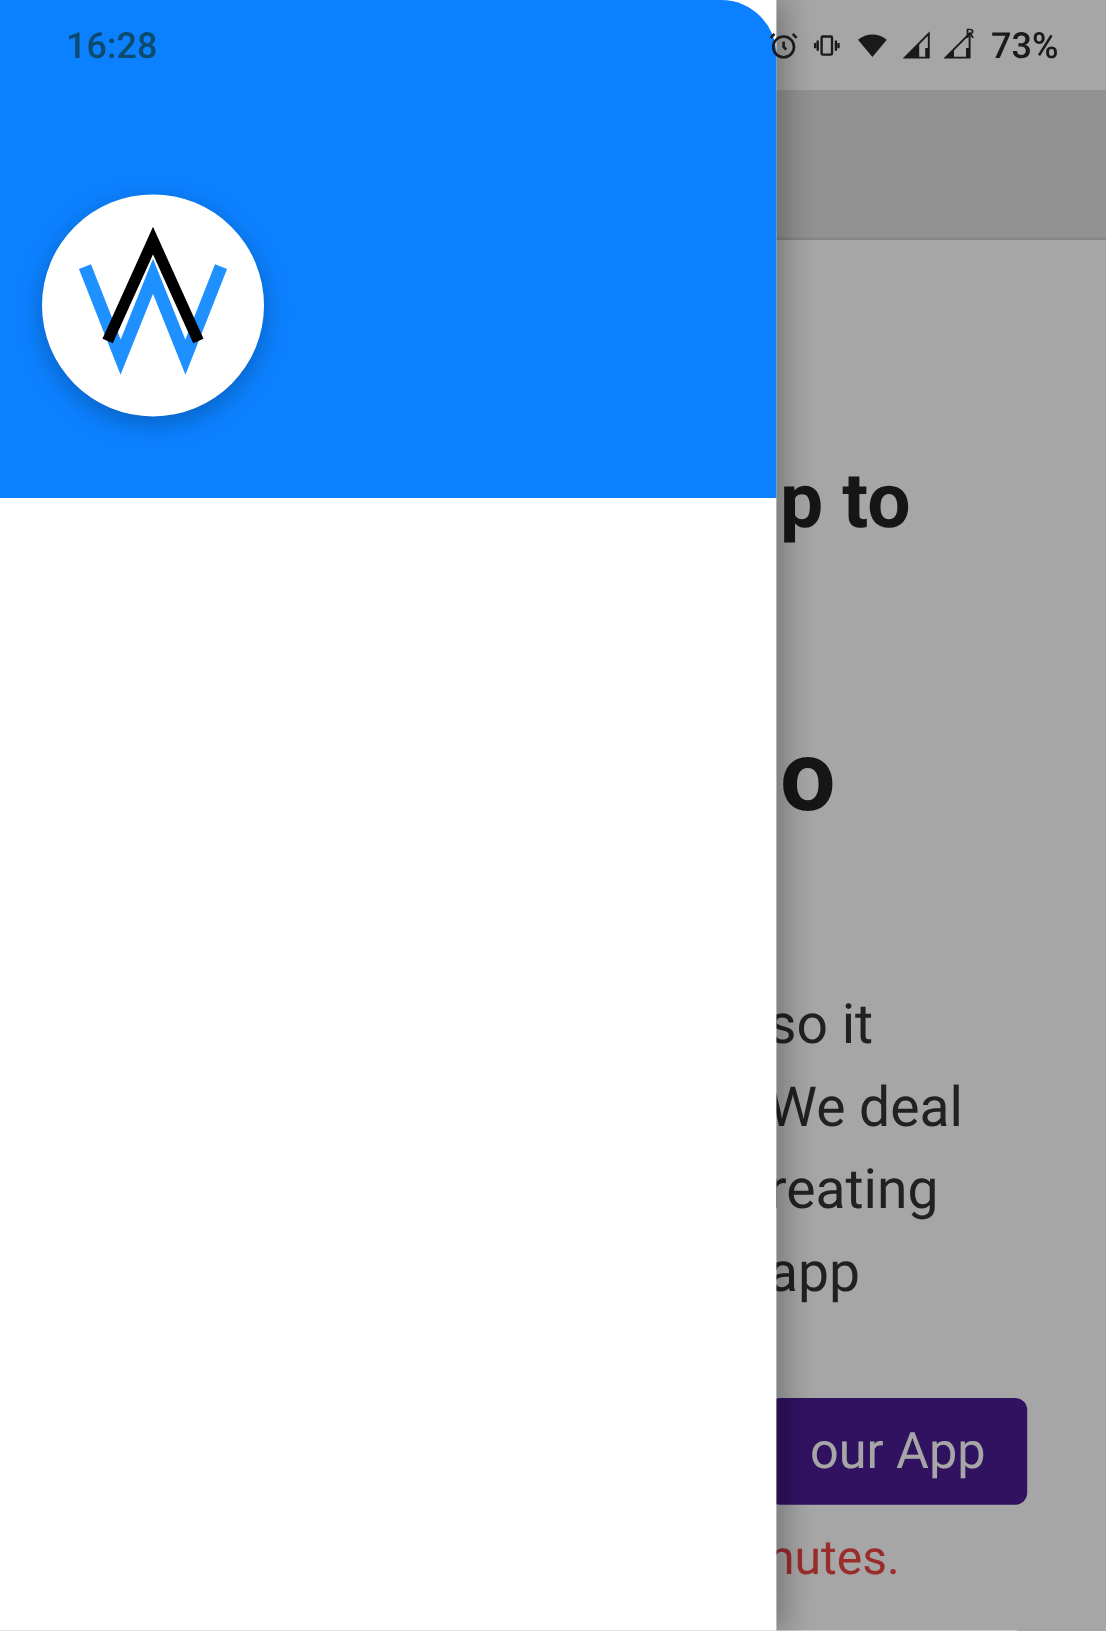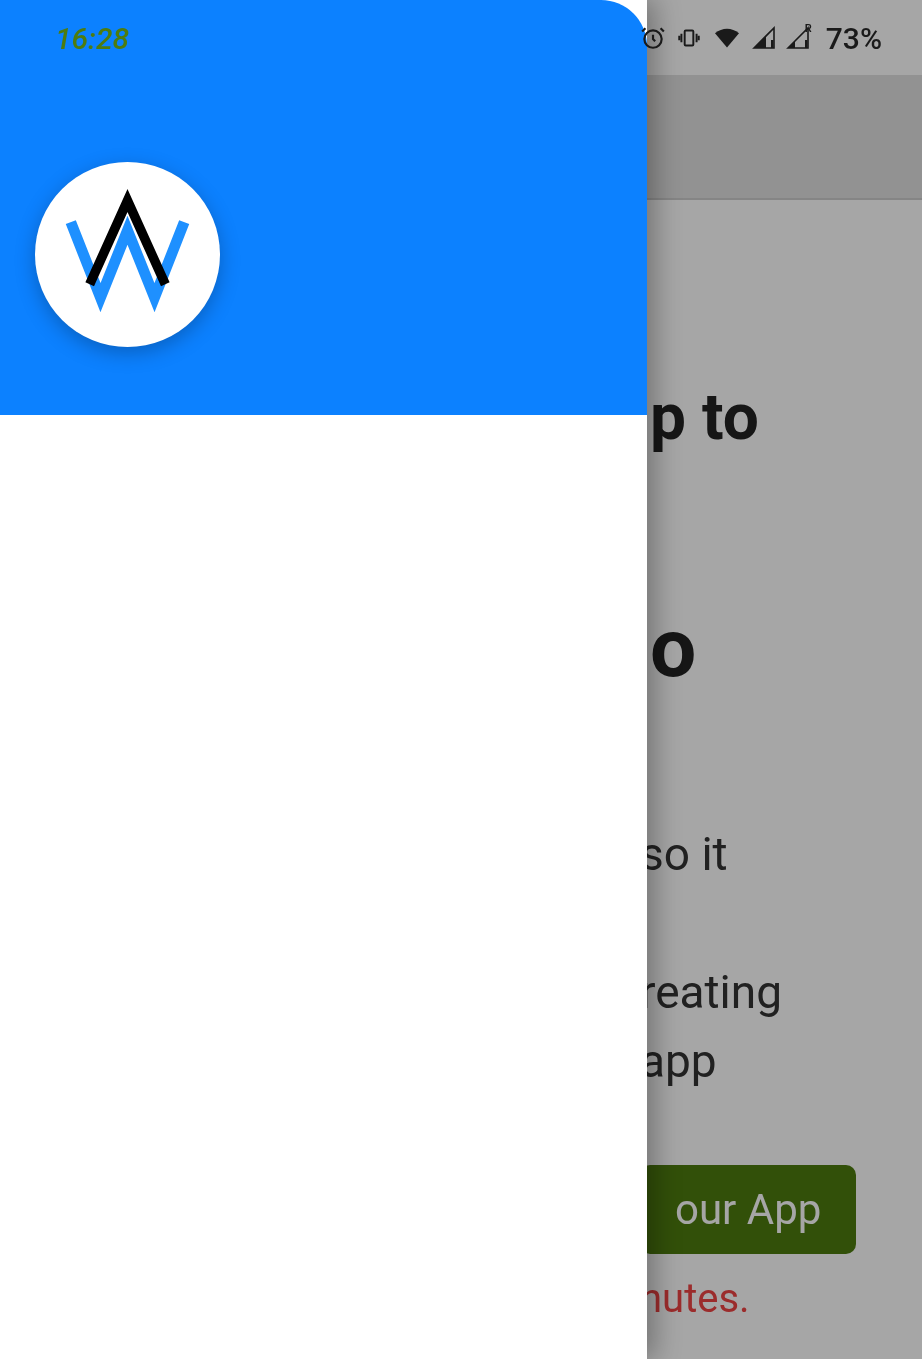--- a/index.html
+++ b/index.html
@@ -73,21 +73,21 @@
       right: 100px;
       font-size: 46px;
       color: #333;
       line-height: 1.5;
     }
     
     .bg-button {
       position: absolute;
       top: 1165px;
       left: 640px;
-      background: #4d7c0f;
+      background: #4c1d95;
       color: #fff;
       padding: 20px 35px;
       font-size: 42px;
       border-radius: 10px;
       white-space: nowrap;
     }
     
     .bg-subtext {
       position: absolute;
       top: 1275px;
@@ -107,22 +107,21 @@
       align-items: center;
       justify-content: space-between;
       padding: 0 40px 0 55px;
       z-index: 20;
       font-size: 30px;
       font-weight: 500;
       color: #1a1a1a;
     }
     
     .status-bar-left-drawer {
-      color: #4d7c0f;
-      font-style: italic;
+      color: #0c4a6e;
     }
     
     .status-bar .right {
       display: flex;
       align-items: center;
       gap: 10px;
     }
     
     .status-icon {
       display: inline-flex;
@@ -216,21 +215,21 @@
   </style>
 </head>
 <body>
 
 <div class="background-content">
   <div class="bg-header-bar"></div>
   <div class="bg-heading">p to</div>
   <div class="bg-heading-2">o</div>
   <div class="bg-text">
     <span>so it</span><br>
-    <br>
+    <span>We deal</span><br>
     <span>reating</span><br>
     <span>app</span>
   </div>
   <div class="bg-button">our App</div>
   <div class="bg-subtext">nutes.</div>
 </div>
 
 <div class="background-dimmer"></div>
 
 <div class="drawer">

